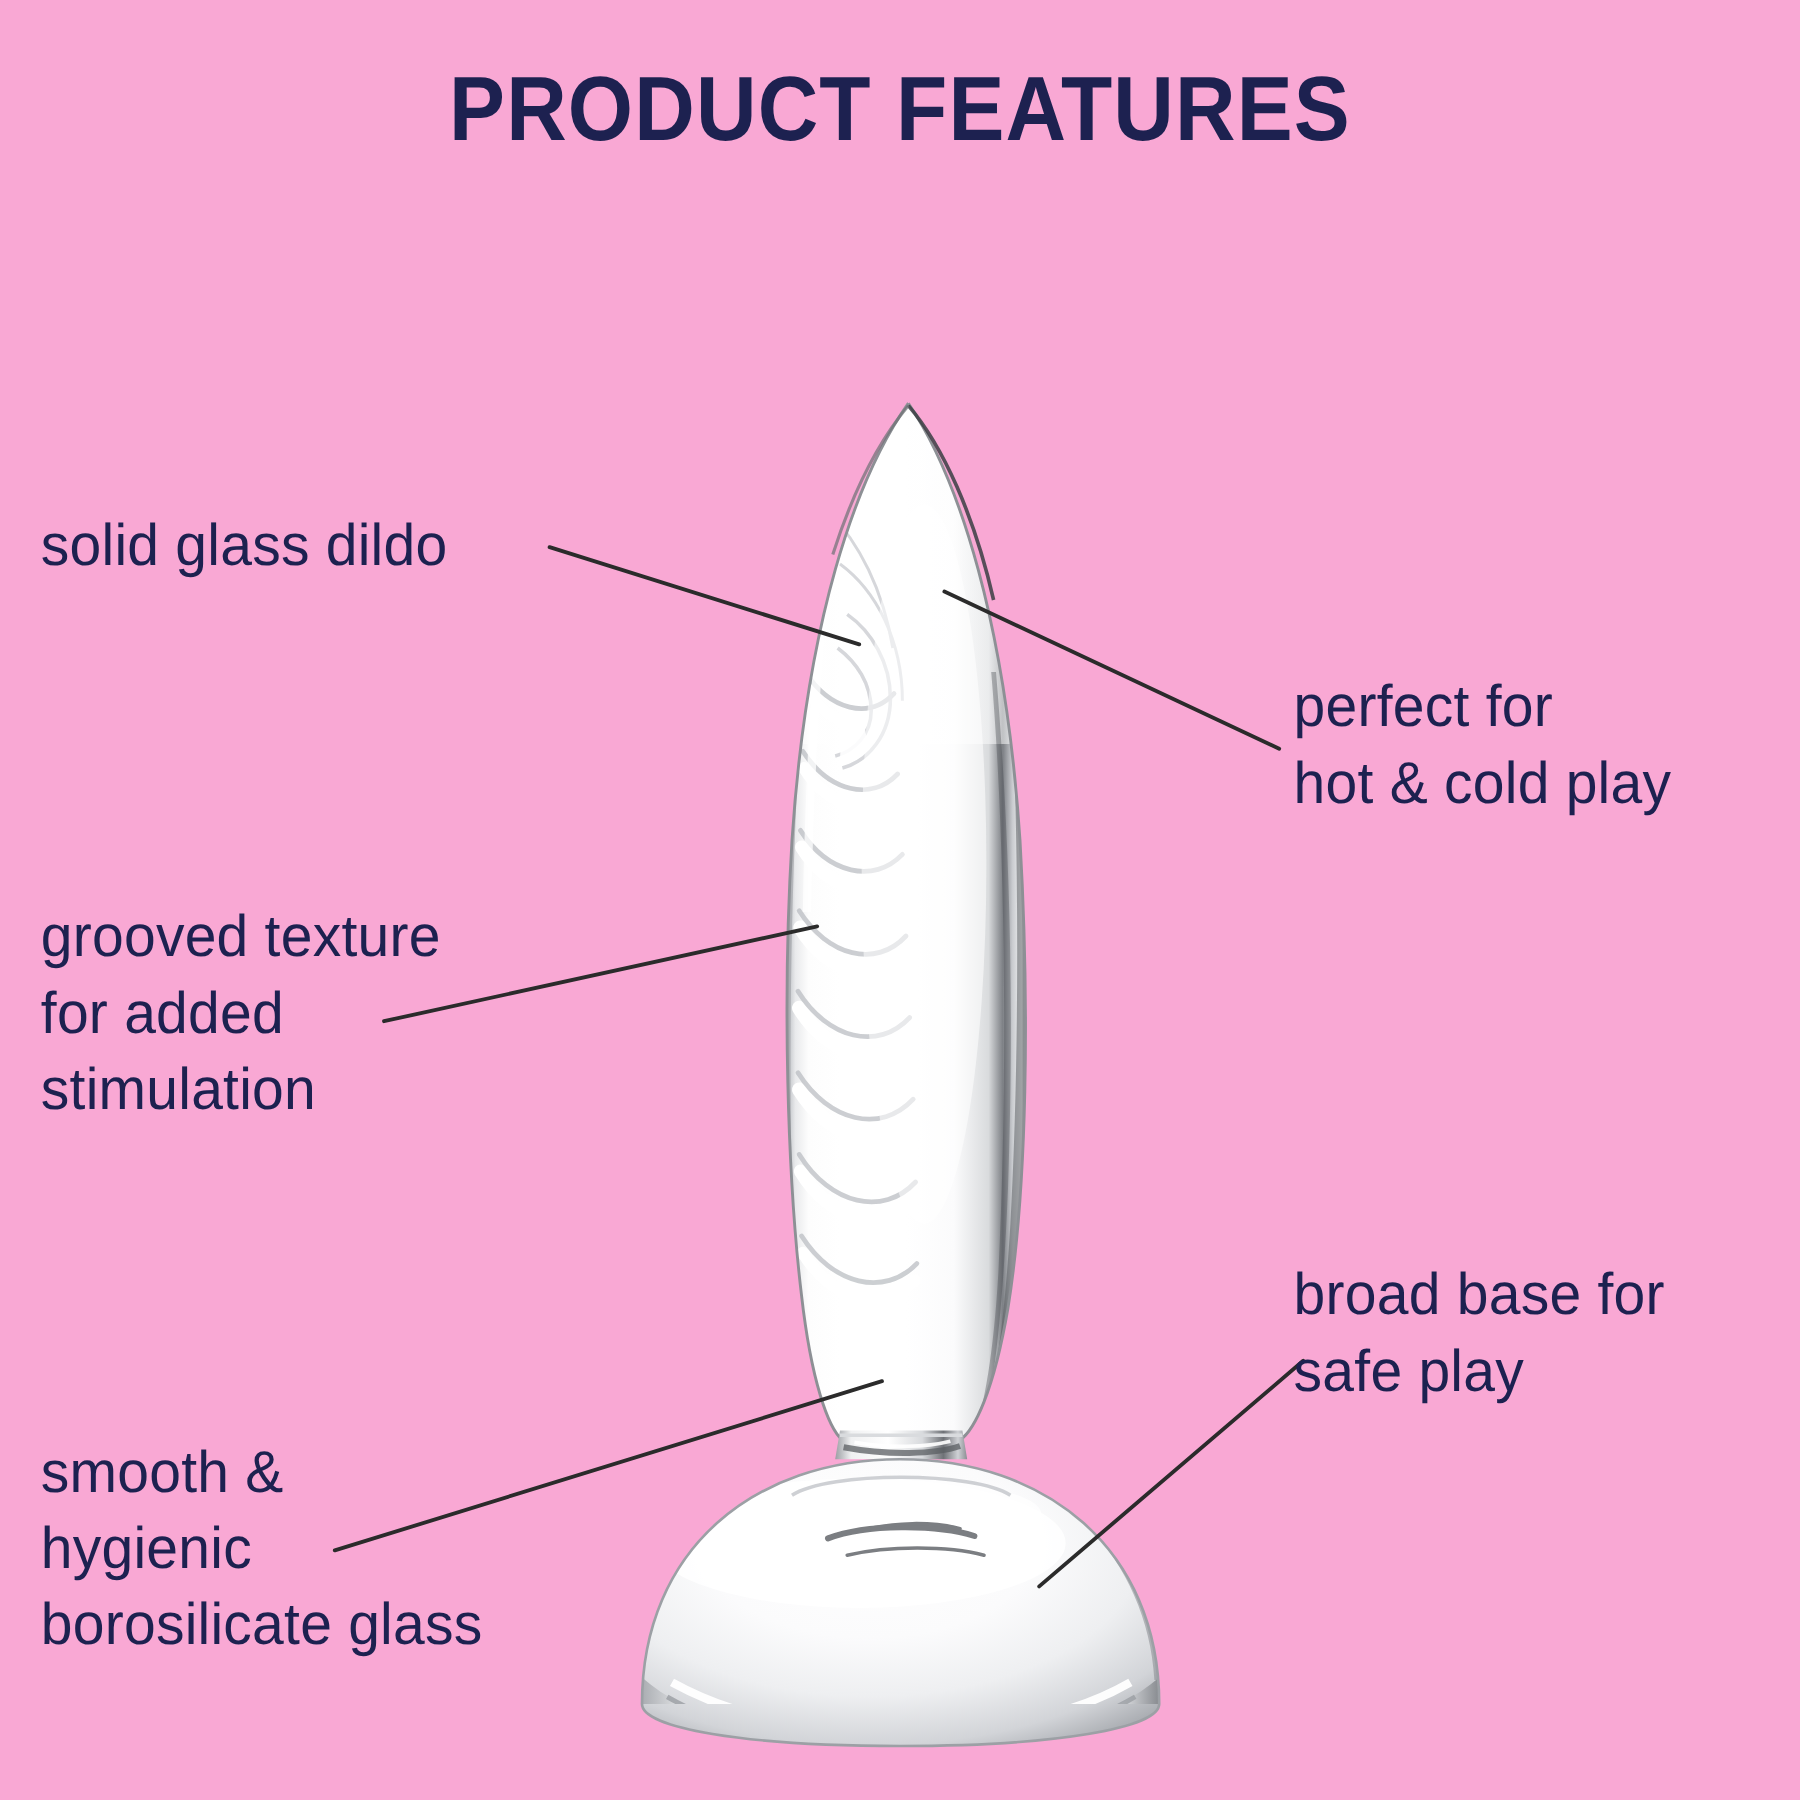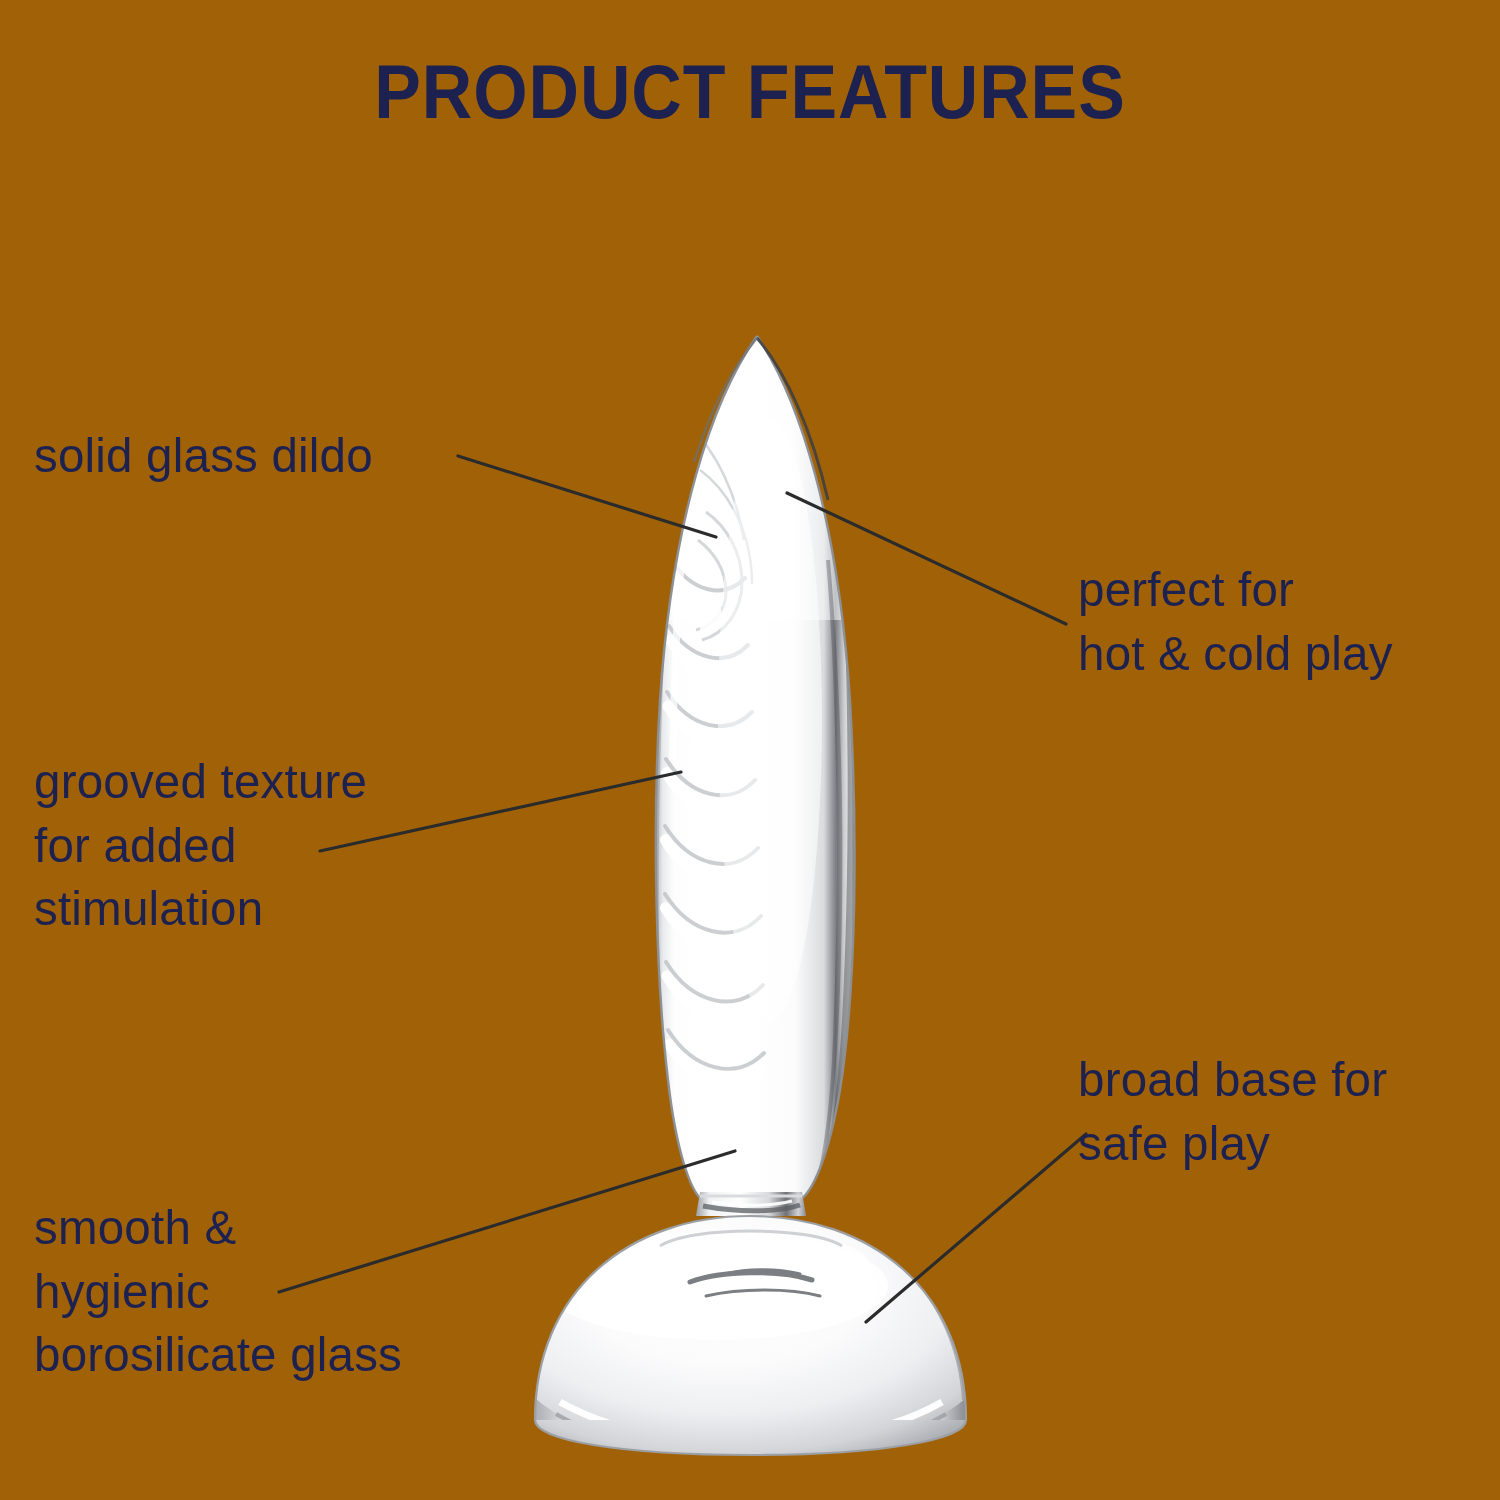--- a/index.html
+++ b/index.html
@@ -4,21 +4,21 @@
 <style>
   html, body {
     margin: 0;
     padding: 0;
     background: #ffffff;
   }
   #page {
     position: relative;
     width: 1500px;
     height: 1500px;
-    background: #a16207;
+    background: #f9a8d4;
     overflow: hidden;
     font-family: "Liberation Sans", sans-serif;
   }
 
   
   #title {
     position: absolute;
     left: 0;
     top: 48px;
     width: 1500px;

